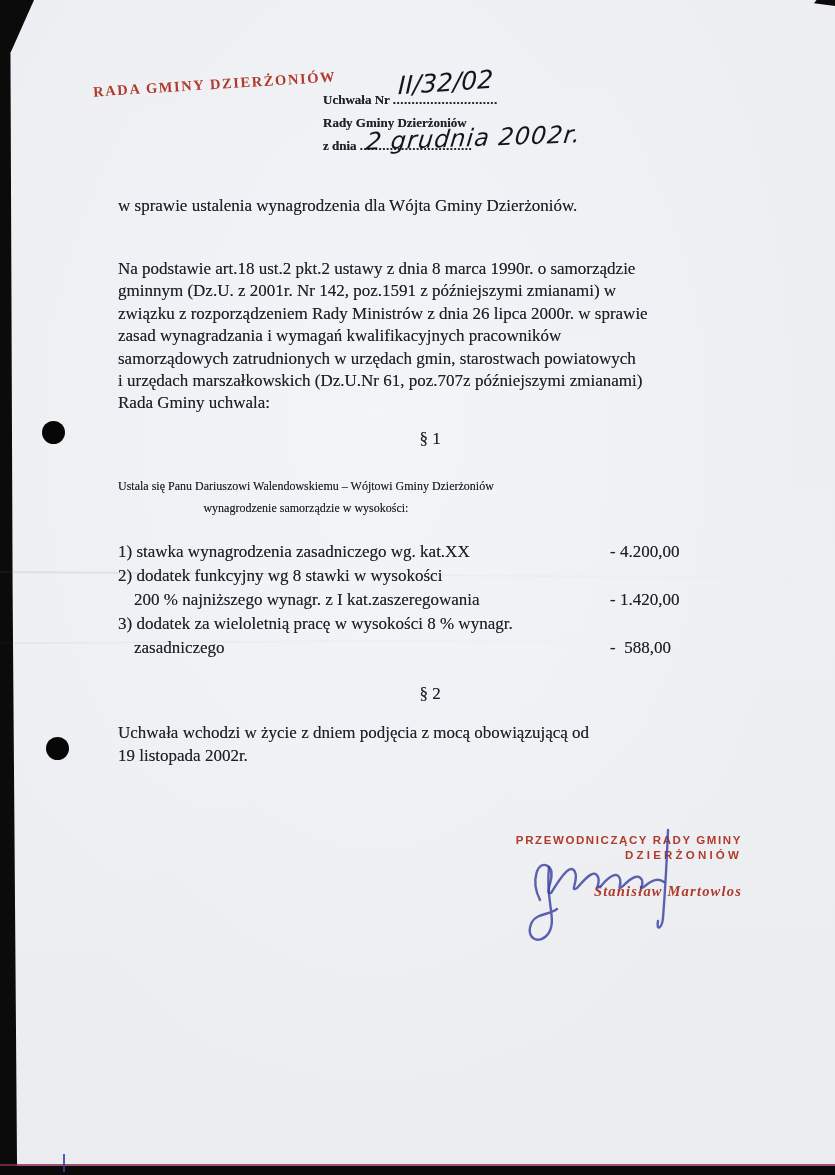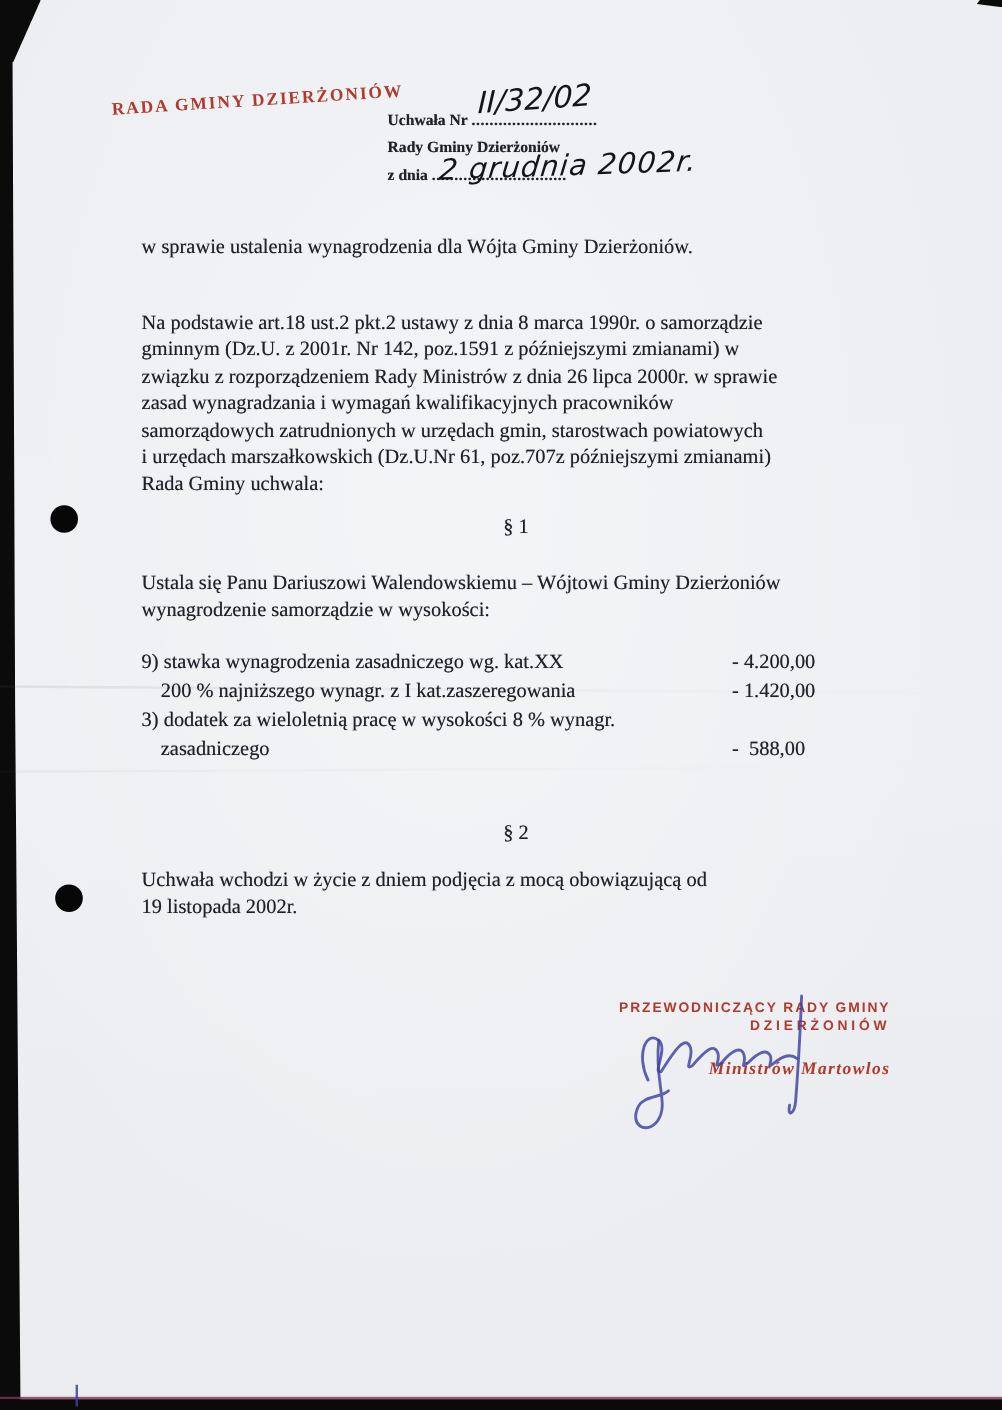--- a/index.html
+++ b/index.html
@@ -46,21 +46,21 @@
   .handwrite{position:absolute;font-family:"DejaVu Sans",sans-serif;font-style:italic;
     color:#14141c;white-space:nowrap;}
   .hw-number{left:398px;top:68px;font-size:25px;transform:rotate(-4deg) skewX(-6deg);}
   .hw-date{left:366px;top:124px;font-size:24px;transform:rotate(-2deg) skewX(-8deg);letter-spacing:1px;}
 
   .subject{position:absolute;left:118px;top:196px;font-size:17px;white-space:nowrap;}
   .preamble{position:absolute;left:118px;top:258px;font-size:17px;line-height:22.4px;white-space:nowrap;}
   .sec-head{position:absolute;left:30px;width:800px;text-align:center;font-size:17px;}
   .sh1{top:429px;}
   .sh2{top:684px;}
-  .intro{position:absolute;left:118px;top:475px;font-size:17px;line-height:22.4px;white-space:nowrap;}
+  .intro{position:absolute;left:118px;top:475px;font-size:12px;line-height:22.4px;white-space:nowrap;text-align:center;}
   .items{position:absolute;left:118px;top:542px;width:620px;font-size:17px;}
   .item-row{position:relative;height:24px;white-space:nowrap;}
   .item-row .val{position:absolute;left:492px;top:0;white-space:pre;text-align:center;}
   .item-row.indent .txt{padding-left:16px;}
   .closing{position:absolute;left:118px;top:722px;font-size:17px;line-height:22.6px;white-space:nowrap;}
 
   .signature-svg{position:absolute;left:498px;top:820px;}
 </style>
 </head>
 <body>
@@ -101,22 +101,26 @@
   </div>
 
   <div class="sec-head sh1 typed">§ 1</div>
   <div class="intro typed">
     <div>Ustala się Panu Dariuszowi Walendowskiemu – Wójtowi Gminy Dzierżoniów</div>
     <div>wynagrodzenie samorządzie w wysokości:</div>
   </div>
 
   <div class="items typed">
     <div class="item-row">
-      <span class="txt">9) stawka wynagrodzenia zasadniczego wg. kat.XX</span>
+      <span class="txt">1) stawka wynagrodzenia zasadniczego wg. kat.XX</span>
       <span class="val">- 4.200,00</span>
+    </div>
+    <div class="item-row">
+      <span class="txt">2) dodatek funkcyjny wg 8 stawki w wysokości</span>
+      <span class="val"></span>
     </div>
     <div class="item-row indent">
       <span class="txt">200 %  najniższego wynagr. z I kat.zaszeregowania</span>
       <span class="val">- 1.420,00</span>
     </div>
     <div class="item-row">
       <span class="txt">3) dodatek za wieloletnią pracę w wysokości 8  % wynagr.</span>
       <span class="val"></span>
     </div>
     <div class="item-row indent">
@@ -127,21 +131,21 @@
 
   <div class="sec-head sh2 typed">§ 2</div>
   <div class="closing typed">
     <div>Uchwała wchodzi w życie z dniem podjęcia z mocą obowiązującą od</div>
     <div>19 listopada 2002r.</div>
   </div>
 
   <div class="stamp stamp-bottom">
     <div class="l1">PRZEWODNICZĄCY RADY GMINY</div>
     <div class="l2">DZIERŻONIÓW</div>
-    <div class="signer">Ministrów Martowlos</div>
+    <div class="signer">Stanisław Martowlos</div>
   </div>
 
   <svg class="signature-svg" width="195" height="135" viewBox="0 0 195 135">
     <g fill="none" stroke="#3c42a0" stroke-opacity="0.82" stroke-width="2.4" stroke-linecap="round">
       <path d="M170,10 C169,36 167,72 165,98 C164,108 158,112 160,101"></path>
       <path d="M42,80 C32,60 40,38 51,47 C59,54 45,76 53,73
                C66,52 73,44 77,52 C81,60 71,73 79,68
                C91,54 97,50 100,57 C103,64 95,71 103,66
                C113,54 120,52 122,59 C124,66 118,71 125,66
                C135,56 141,54 144,60 C146,66 140,71 147,66

